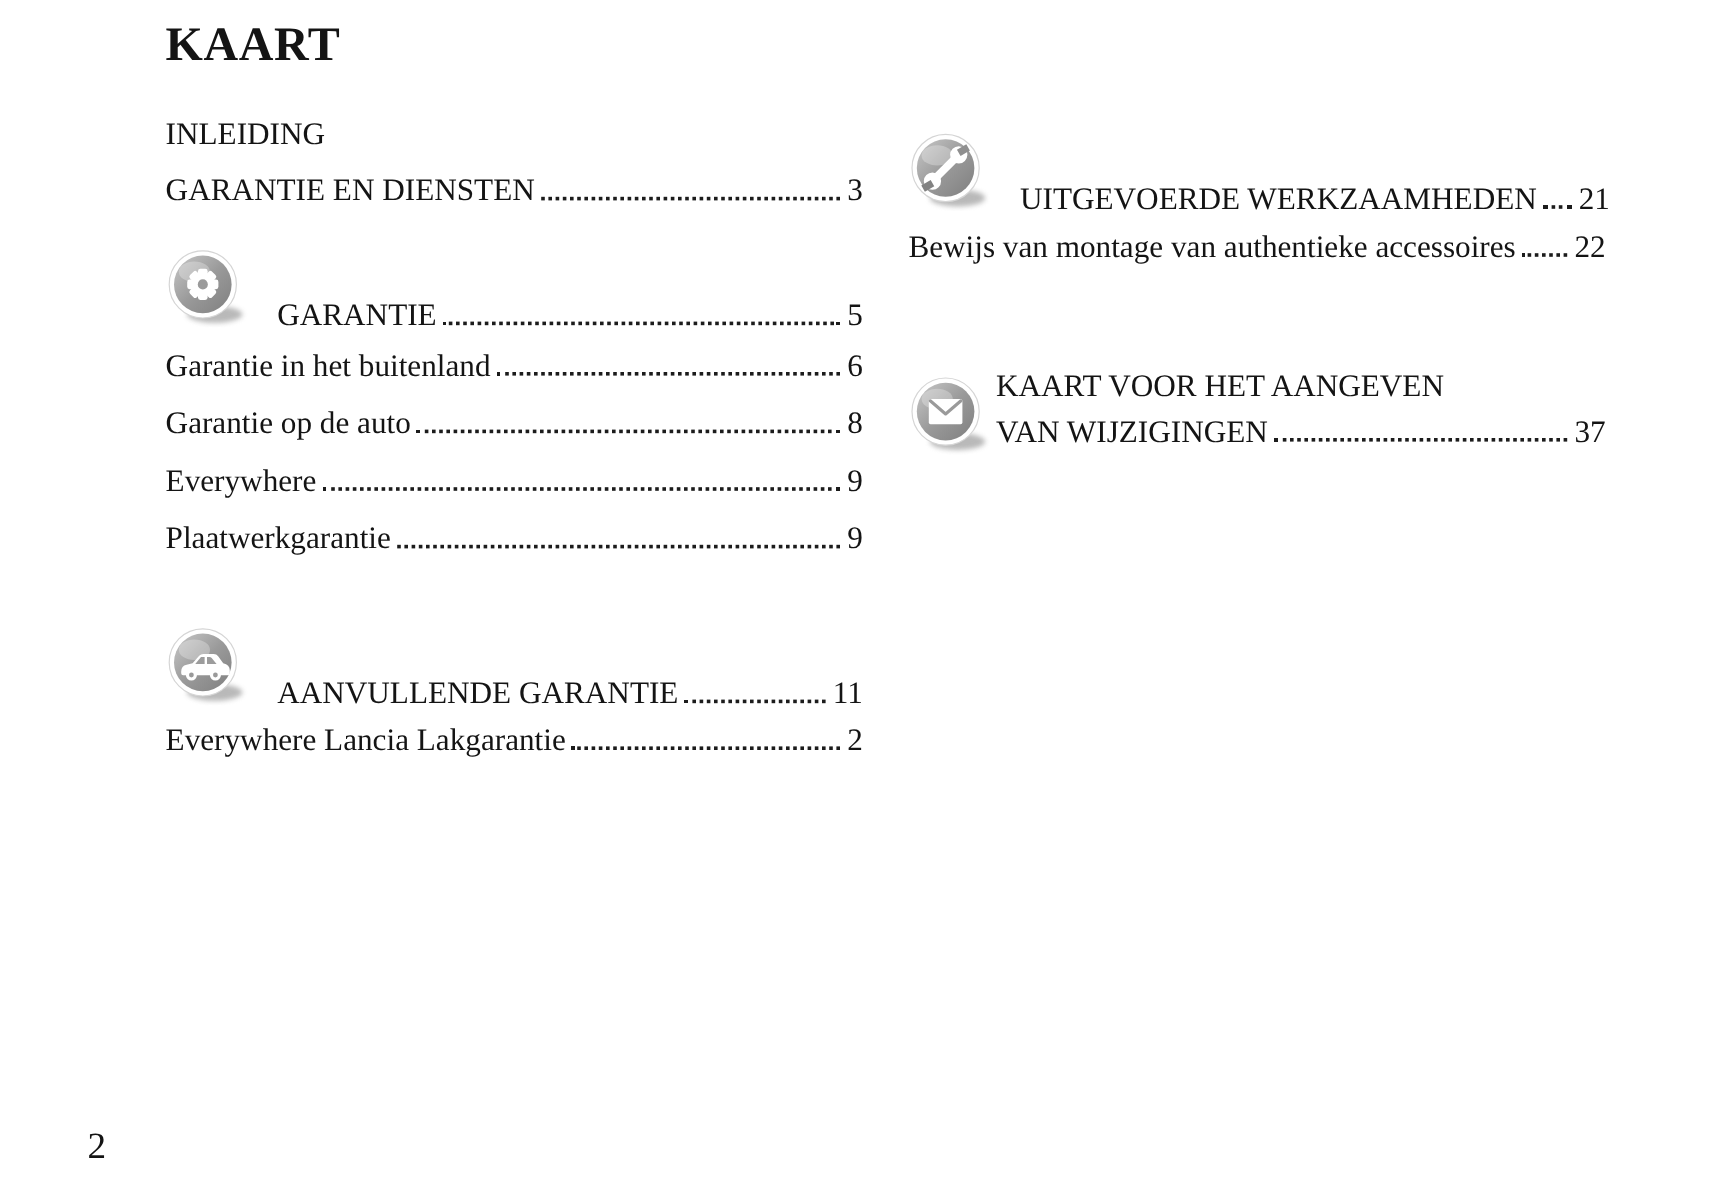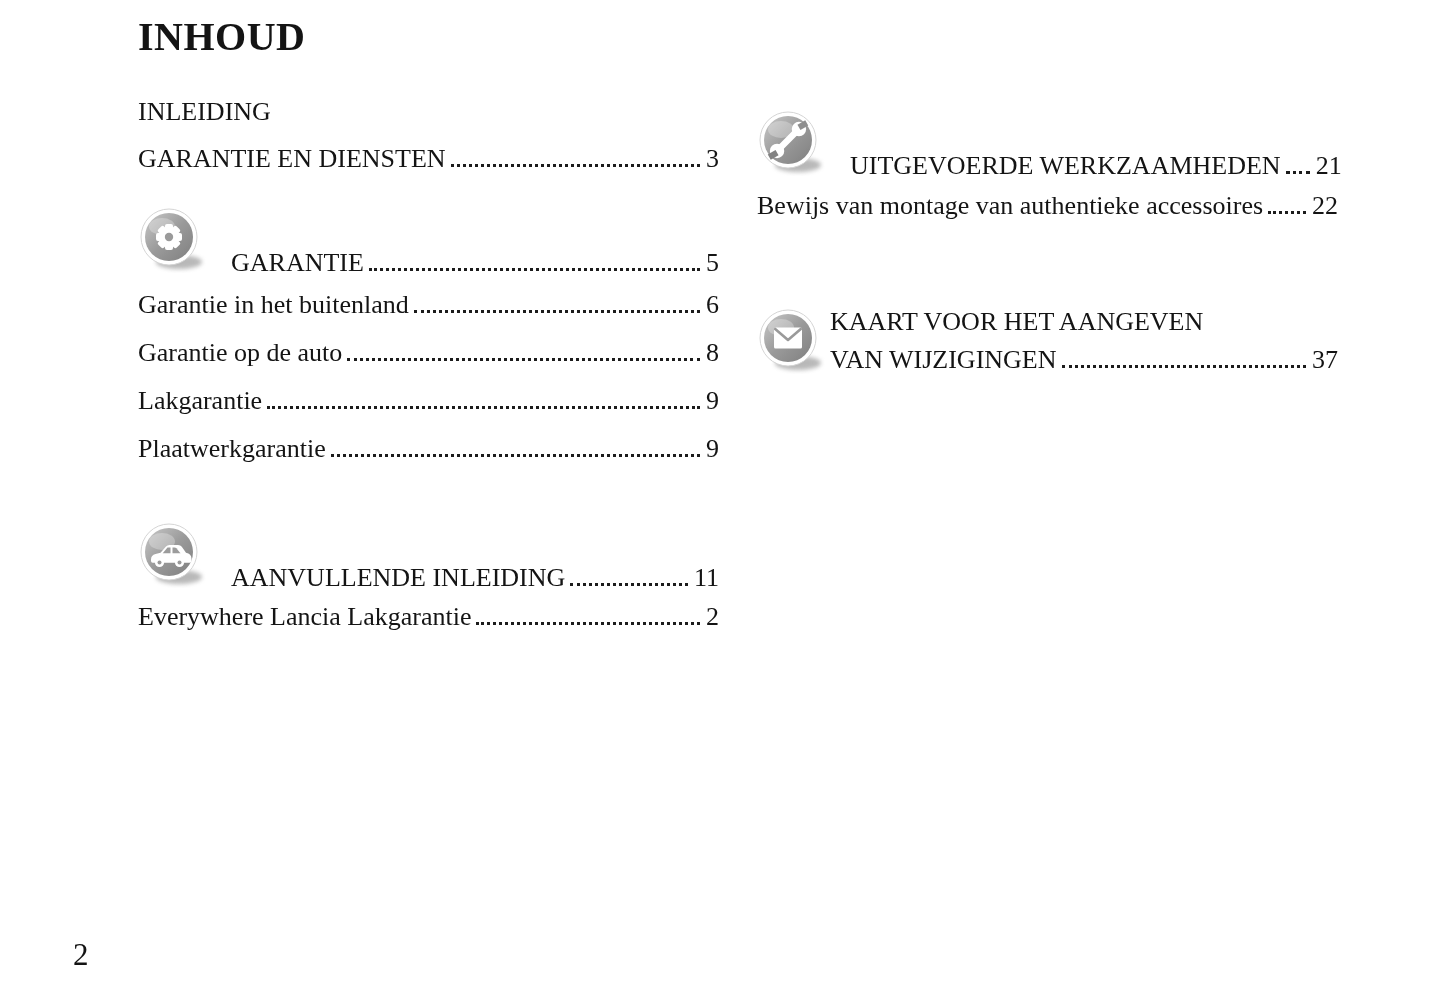--- a/index.html
+++ b/index.html
@@ -35,21 +35,21 @@
   }
   .pg { white-space:nowrap; }
 
   .sec-row { display:flex; align-items:flex-end;gap:20px; }
   .sec-row .badge { flex:0 0 auto; }
   .sec-text {
     flex:1 1 auto; display:flex; align-items:baseline;
     font-size:26px; line-height:32px;
     margin-left:3px; transform:translateY(6px);
   }
-  .sec-row2 { display:flex; align-items:center; }
+  .sec-row2 { display:flex; align-items:flex-end; }
   .sec-row2 .badge { flex:0 0 auto; }
   .two-line {
     flex:1 1 auto; margin-left:3px;
     font-size:26px; line-height:38px;
   }
   .two-line .toc-entry { line-height:38px; }
 
   .badge { width:70px; height:66px; display:block; }
 
   .folio {
@@ -69,21 +69,21 @@
       <stop offset="1" stop-color="#7f7f7f"></stop>
     </linearGradient>
     <filter id="bblur" x="-60%" y="-60%" width="220%" height="220%">
       <feGaussianBlur stdDeviation="2.2"></feGaussianBlur>
     </filter>
   </defs>
 </svg>
 
 <div class="page">
 
-  <h1 class="page-title">INHOUD</h1>
+  <h1 class="page-title">KAART</h1>
 
   <div class="col col-left">
 
     <div class="plain-heading">INLEIDING</div>
 
     <div class="toc-entry" style="margin-top:15px">
       <span class="lbl">GARANTIE EN DIENSTEN</span>
       <span class="dots"></span>
       <span class="pg">3</span>
     </div>
@@ -115,21 +115,21 @@
         <span class="lbl">Garantie in het buitenland</span>
         <span class="dots"></span>
         <span class="pg">6</span>
       </div>
       <div class="toc-entry">
         <span class="lbl">Garantie op de auto</span>
         <span class="dots"></span>
         <span class="pg">8</span>
       </div>
       <div class="toc-entry">
-        <span class="lbl">Lakgarantie</span>
+        <span class="lbl">Everywhere</span>
         <span class="dots"></span>
         <span class="pg">9</span>
       </div>
       <div class="toc-entry">
         <span class="lbl">Plaatwerkgarantie</span>
         <span class="dots"></span>
         <span class="pg">9</span>
       </div>
     </div>
 
@@ -141,21 +141,21 @@
         <ellipse cx="24" cy="19.5" rx="13" ry="8.5" fill="#ffffff" opacity="0.28"></ellipse>
         <path fill="#fff" d="M13 37.5 q0 -4.5 4.5 -5.5 l5 -1.2 5.5 -6.3 q1.3 -1.5 3.5 -1.5 h8.5 q2.5 0 3.8 1.8 l4.2 6 q5.5 1.2 5.5 5.7 v2.5 q0 1.8 -1.8 1.8 h-37 q-1.7 0 -1.7 -1.8 z"></path>
         <path fill="#9c9c9c" d="M29.5 25.5 l-4.8 5.8 h7.8 v-5.8 z"></path>
         <path fill="#9c9c9c" d="M34.5 25.5 v5.8 h8 l-4.1 -5 q-0.7 -0.8 -1.9 -0.8 z"></path>
         <circle cx="21.5" cy="40.5" r="4.6" fill="#fff"></circle>
         <circle cx="21.5" cy="40.5" r="2" fill="#9a9a9a"></circle>
         <circle cx="41.5" cy="40.5" r="4.6" fill="#fff"></circle>
         <circle cx="41.5" cy="40.5" r="2" fill="#9a9a9a"></circle>
       </svg>
       <div class="sec-text">
-        <span class="lbl">AANVULLENDE INLEIDING</span>
+        <span class="lbl">AANVULLENDE GARANTIE</span>
         <span class="dots"></span>
         <span class="pg">11</span>
       </div>
     </div>
 
     <div class="entries" style="margin-top:13px">
       <div class="toc-entry">
         <span class="lbl">Everywhere Lancia Lakgarantie</span>
         <span class="dots"></span>
         <span class="pg">2</span>

